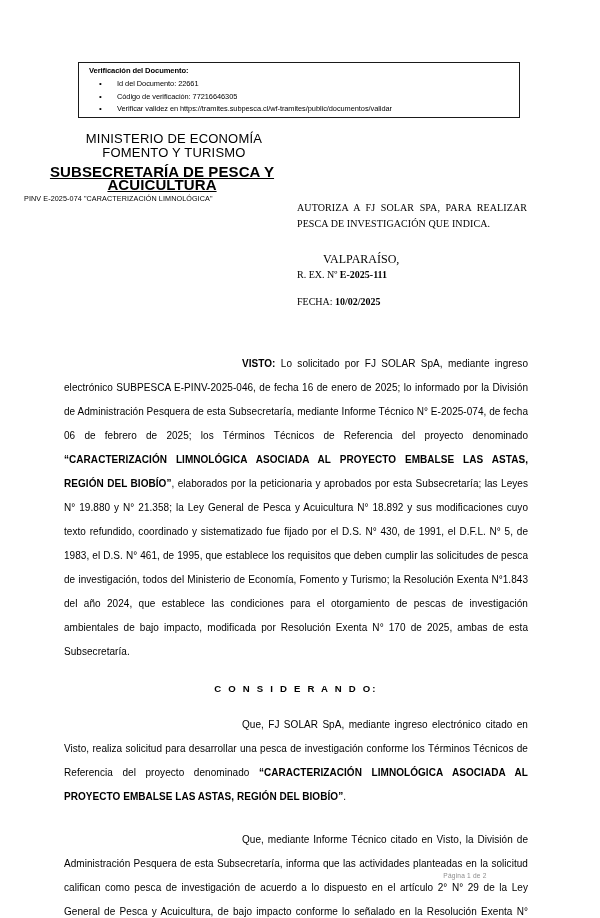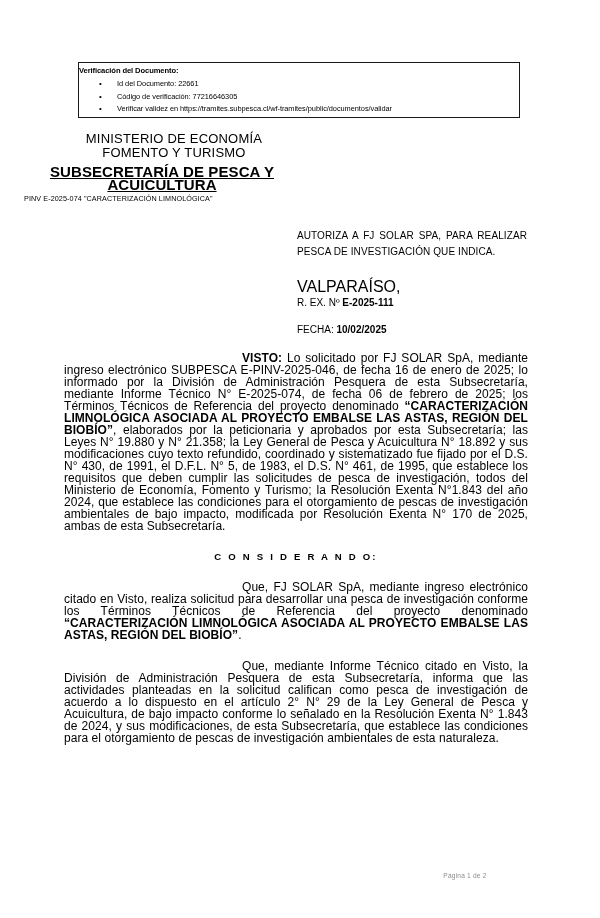--- a/index.html
+++ b/index.html
@@ -31,21 +31,21 @@
     top: 62px;
     width: 442px;
     height: 56px;
     border: 1.5px solid #1a1a1a;
     box-sizing: border-box;
     background: #ffffff;
     overflow: hidden;
   }
   .verif-title {
     position: absolute;
-    left: 0;
+    left: 10px;
     top: 3px;
     font-size: 7.6px;
     font-weight: bold;
     letter-spacing: -0.1px;
     white-space: nowrap;
   }
   .verif-list {
     position: absolute;
     left: 20px;
     top: 15px;
@@ -118,34 +118,36 @@
     top: 194px;
     font-size: 7.2px;
     letter-spacing: 0.1px;
     white-space: nowrap;
   }
 
   
   .titleblock {
     position: absolute;
     left: 297px;
-    top: 228px;
+    top: 200px;
     width: 230px;
+    font-family: Liberation Serif, serif;
   }
   .subject {
     font-size: 10px;
     line-height: 16.4px;
     text-align: justify;
     text-align-last: left;
     letter-spacing: 0.1px;
   }
   .city {
     margin-top: 18px;
-    font-size: 16px;
+    font-size: 12px;
     line-height: 16px;
+    margin-left: 26px;
   }
   .resline {
     font-size: 10px;
     line-height: 16px;
   }
   .resline b { font-weight: bold; }
   .dateline {
     margin-top: 11px;
     font-size: 10px;
     line-height: 16px;
@@ -154,22 +156,22 @@
 
   
   .body-wrap {
     position: absolute;
     left: 64px;
     top: 352px;
     width: 464px;
   }
   p.para {
     margin: 0 0 0 0;
-    font-size: 12px;
-    line-height: 12px;
+    font-size: 10px;
+    line-height: 24px;
     text-align: justify;
     text-indent: 178px;
     letter-spacing: 0.05px;
   }
   p.para b { font-weight: bold; }
   .gap-md { height: 17px; }
   .gap-lg { height: 19px; }
 
   .considerando {
     font-size: 9.6px;

